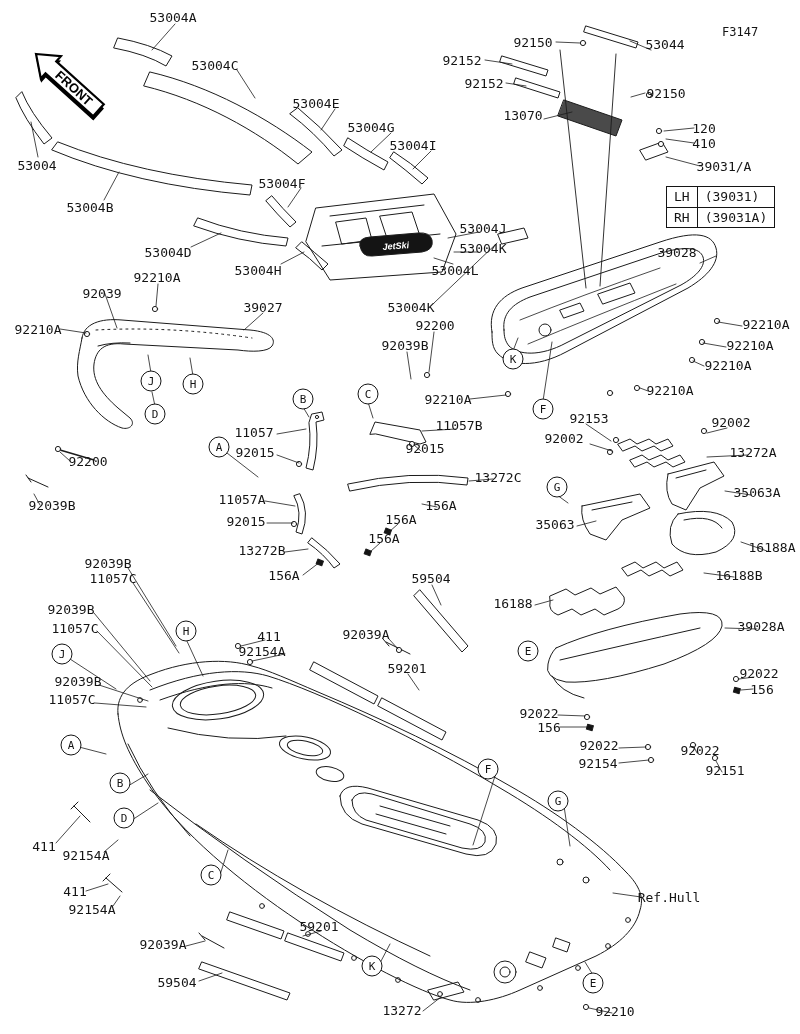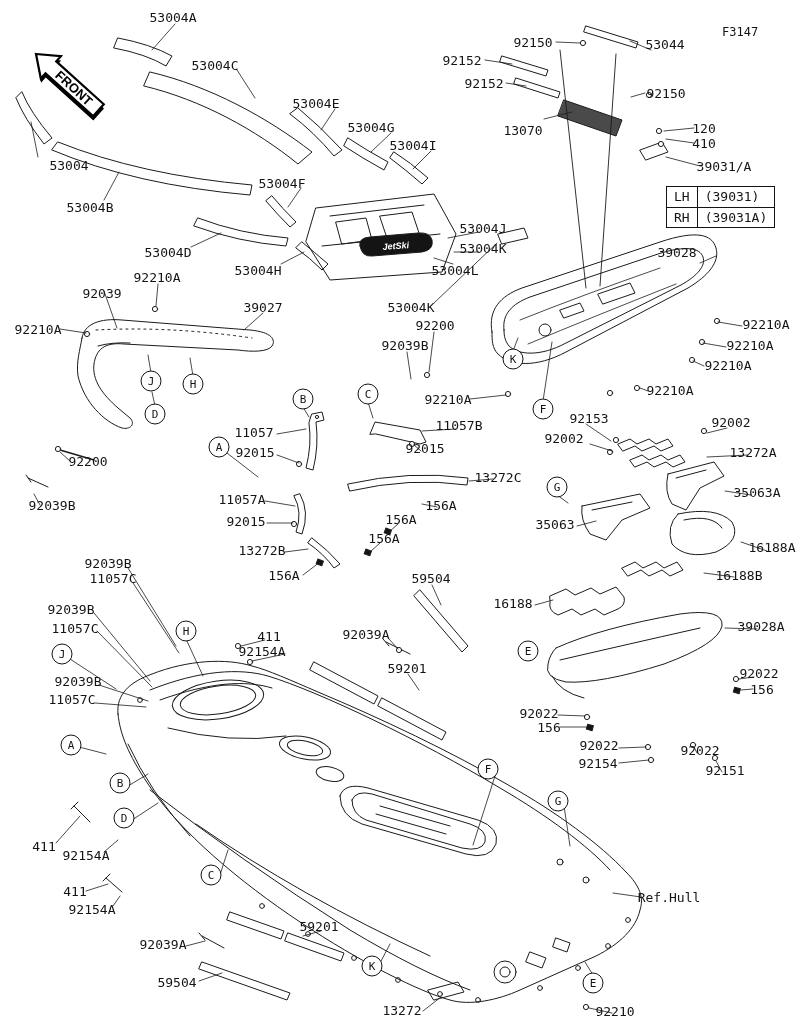--- a/index.html
+++ b/index.html
@@ -214,26 +214,26 @@
 
   <div id="labels-layer">
       <span class="lbl" style="left: 173px; top: 17px;">53004A</span>
       <span class="lbl" style="left: 533px; top: 42px;">92150</span>
       <span class="lbl" style="left: 665px; top: 44px;">53044</span>
       <span class="lbl" style="left: 462px; top: 60px;">92152</span>
       <span class="lbl" style="left: 215px; top: 65px;">53004C</span>
       <span class="lbl" style="left: 484px; top: 83px;">92152</span>
       <span class="lbl" style="left: 666px; top: 93px;">92150</span>
       <span class="lbl" style="left: 316px; top: 103px;">53004E</span>
-      <span class="lbl" style="left: 523px; top: 130px;">13070</span>
+      <span class="lbl" style="left: 523px; top: 115px;">13070</span>
       <span class="lbl" style="left: 371px; top: 127px;">53004G</span>
       <span class="lbl" style="left: 704px; top: 128px;">120</span>
       <span class="lbl" style="left: 413px; top: 145px;">53004I</span>
       <span class="lbl" style="left: 704px; top: 143px;">410</span>
-      <span class="lbl" style="left: 37px; top: 165px; margin-left: 32px;">53004</span>
+      <span class="lbl" style="left: 37px; top: 165px;">53004</span>
       <span class="lbl" style="left: 724px; top: 166px;">39031/A</span>
       <span class="lbl" style="left: 282px; top: 183px;">53004F</span>
       <span class="lbl" style="left: 90px; top: 207px;">53004B</span>
       <span class="lbl" style="left: 483px; top: 228px;">53004J</span>
       <span class="lbl" style="left: 483px; top: 248px;">53004K</span>
       <span class="lbl" style="left: 677px; top: 252px;">39028</span>
       <span class="lbl" style="left: 168px; top: 252px;">53004D</span>
       <span class="lbl" style="left: 258px; top: 270px;">53004H</span>
       <span class="lbl" style="left: 455px; top: 270px;">53004L</span>
       <span class="lbl" style="left: 102px; top: 284px; margin-top: 9px;">92039</span>

